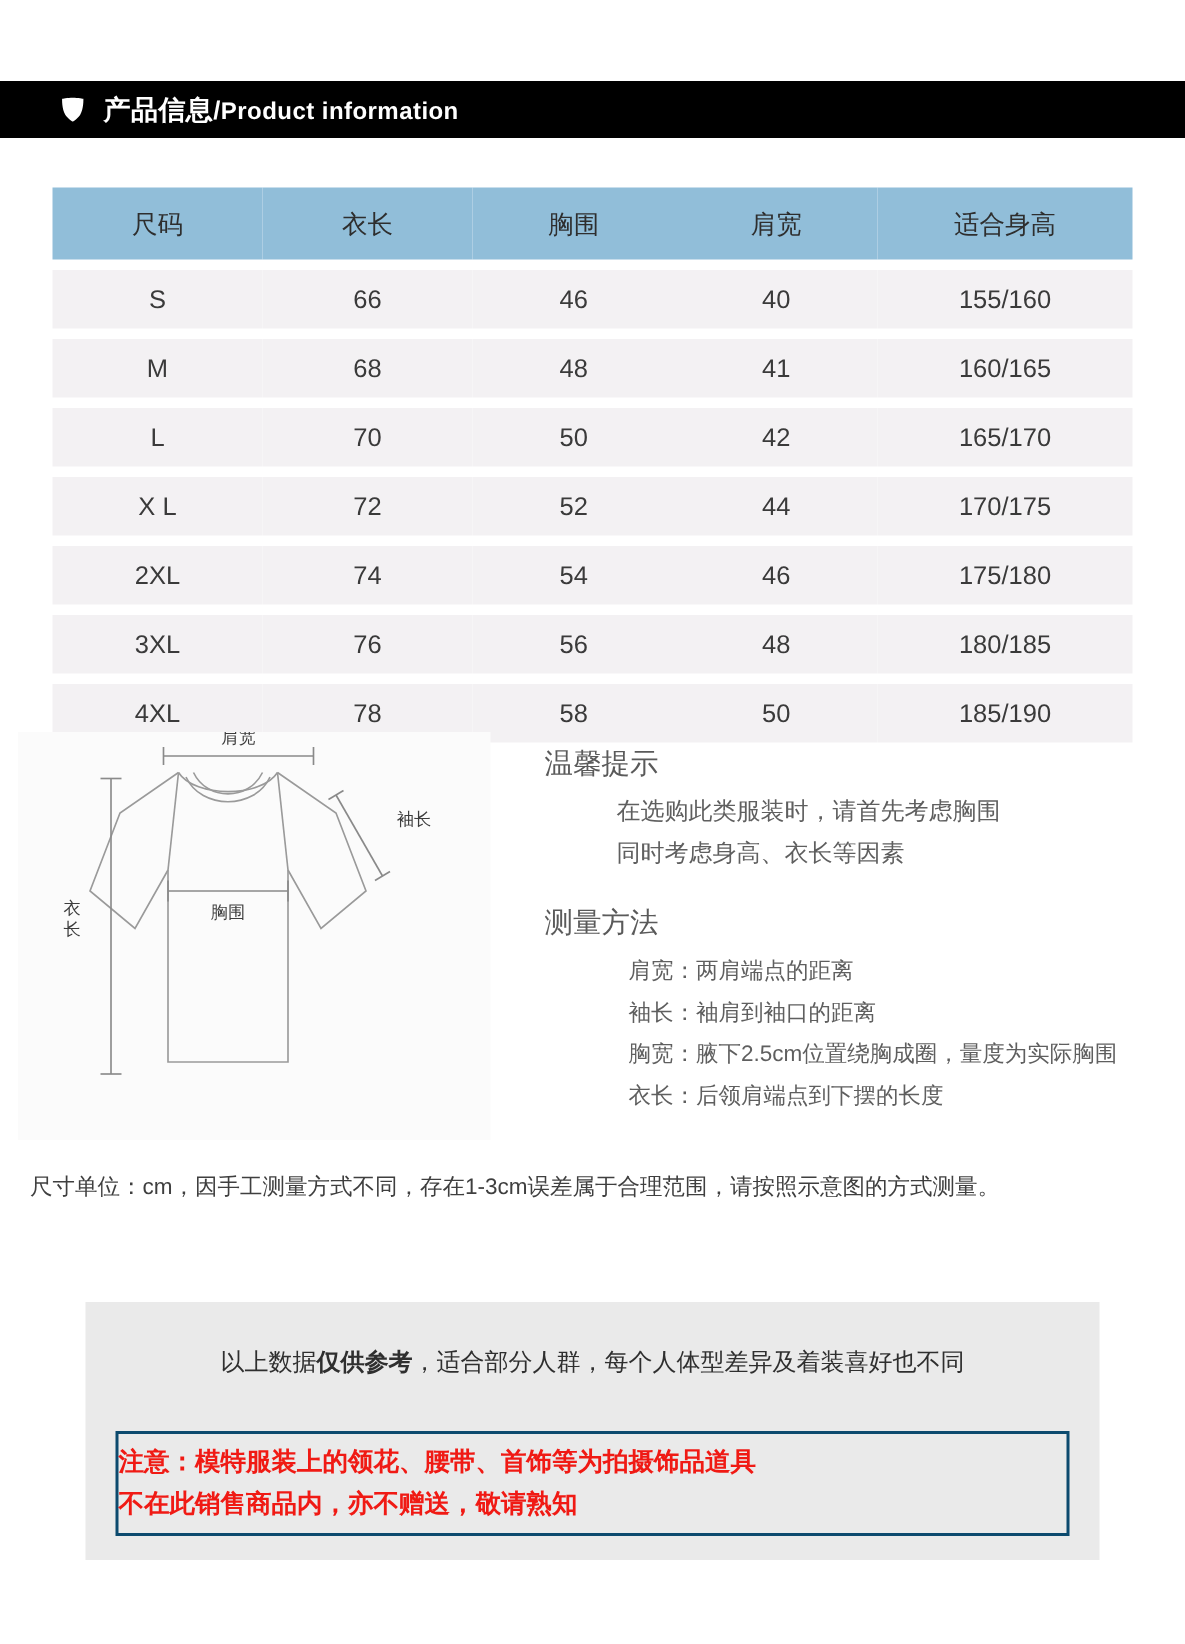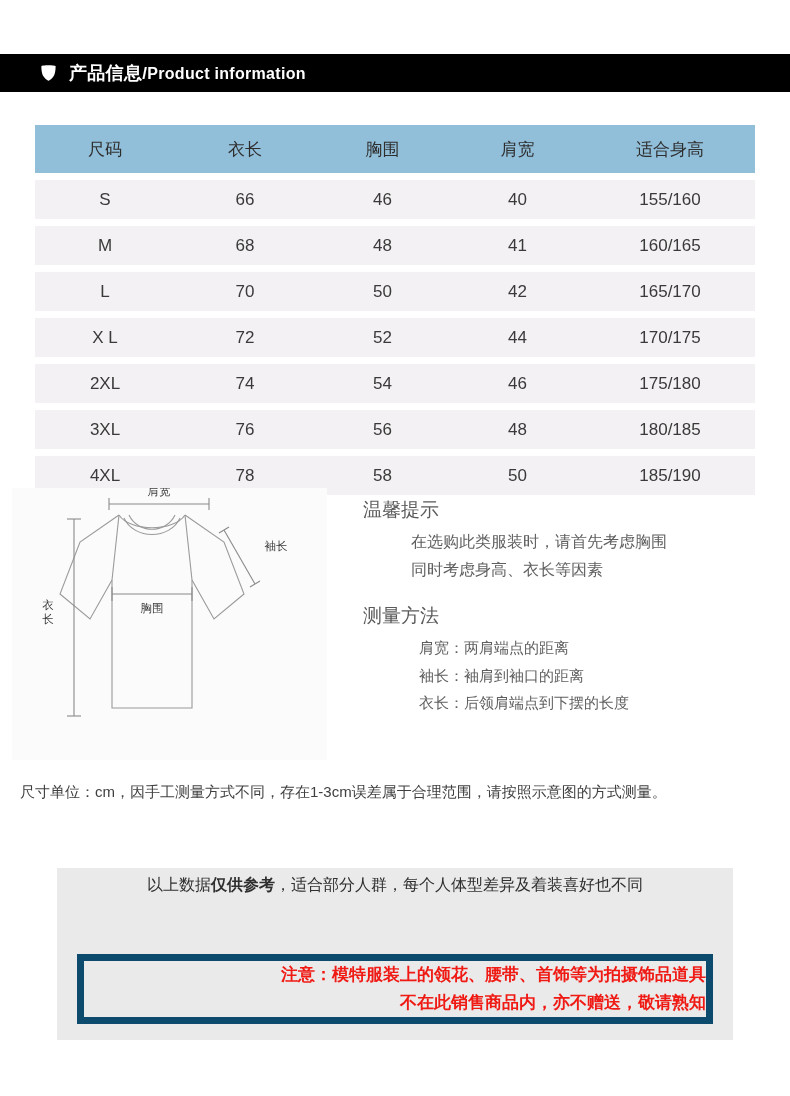--- a/index.html
+++ b/index.html
@@ -144,39 +144,39 @@
     position: absolute;
     left: 57px;
     top: 868px;
     width: 676px;
     height: 172px;
     background: #eaeaea;
     box-sizing: border-box;
   }
   .disclaimer-text {
     text-align: center;
-    padding-top: 2px;
+    padding-top: 26px;
     font-size: 16px;
     color: #2f2f2f;
     line-height: 1.85;
   }
   .disclaimer-text div { white-space: nowrap; }
   .disclaimer-text b { font-weight: bold; }
 
   .warn-box {
     position: absolute;
     left: 20px;
     top: 86px;
     width: 636px;
     height: 70px;
-    border: 7px solid #0c4a6e;
+    border: 2px solid #0c4a6e;
     box-sizing: border-box;
     display: flex;
     flex-direction: column;
-    align-items: flex-end;
+    align-items: flex-start;
     justify-content: center;
   }
   .warn-line {
     color: #f01a14;
     font-size: 17px;
     font-weight: bold;
     line-height: 1.65;
     white-space: nowrap;
   }
 </style>
@@ -312,20 +312,21 @@
 <div class="tips-block">
   <div class="tips-heading">温馨提示</div>
   <div class="tips-line">在选购此类服装时，请首先考虑胸围</div>
   <div class="tips-line">同时考虑身高、衣长等因素</div>
 </div>
 
 <div class="method-block">
   <div class="tips-heading">测量方法</div>
   <div class="method-line">肩宽：两肩端点的距离</div>
   <div class="method-line">袖长：袖肩到袖口的距离</div>
+  <div class="method-line">胸宽：腋下2.5cm位置绕胸成圈，量度为实际胸围</div>
   <div class="method-line">衣长：后领肩端点到下摆的长度</div>
 </div>
 
 <div class="unit-note">
   <div>尺寸单位：cm，因手工测量方式不同，存在1-3cm误差属于合理范围，请按照示意图的方式测量。</div>
 </div>
 
 <div class="disclaimer-panel">
   <div class="disclaimer-text">
     <div><span>以上数据</span><b>仅供参考</b><span>，适合部分人群，每个人体型差异及着装喜好也不同</span></div>

